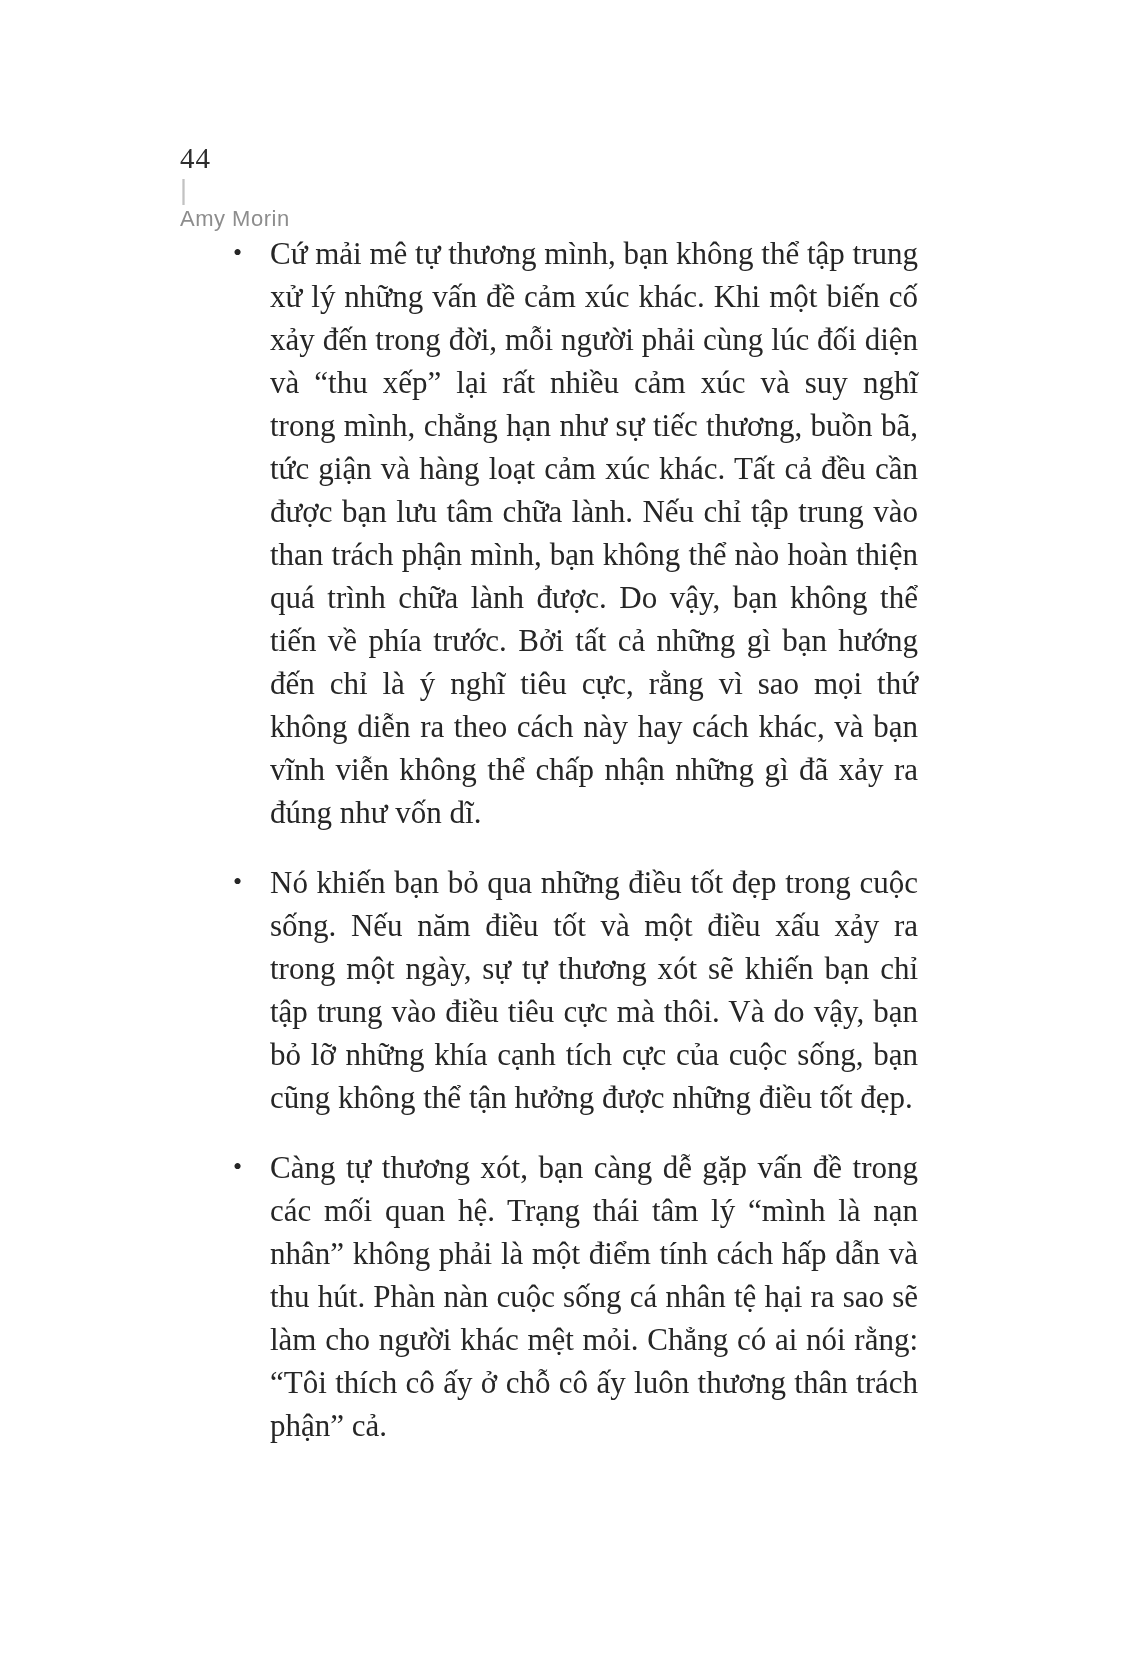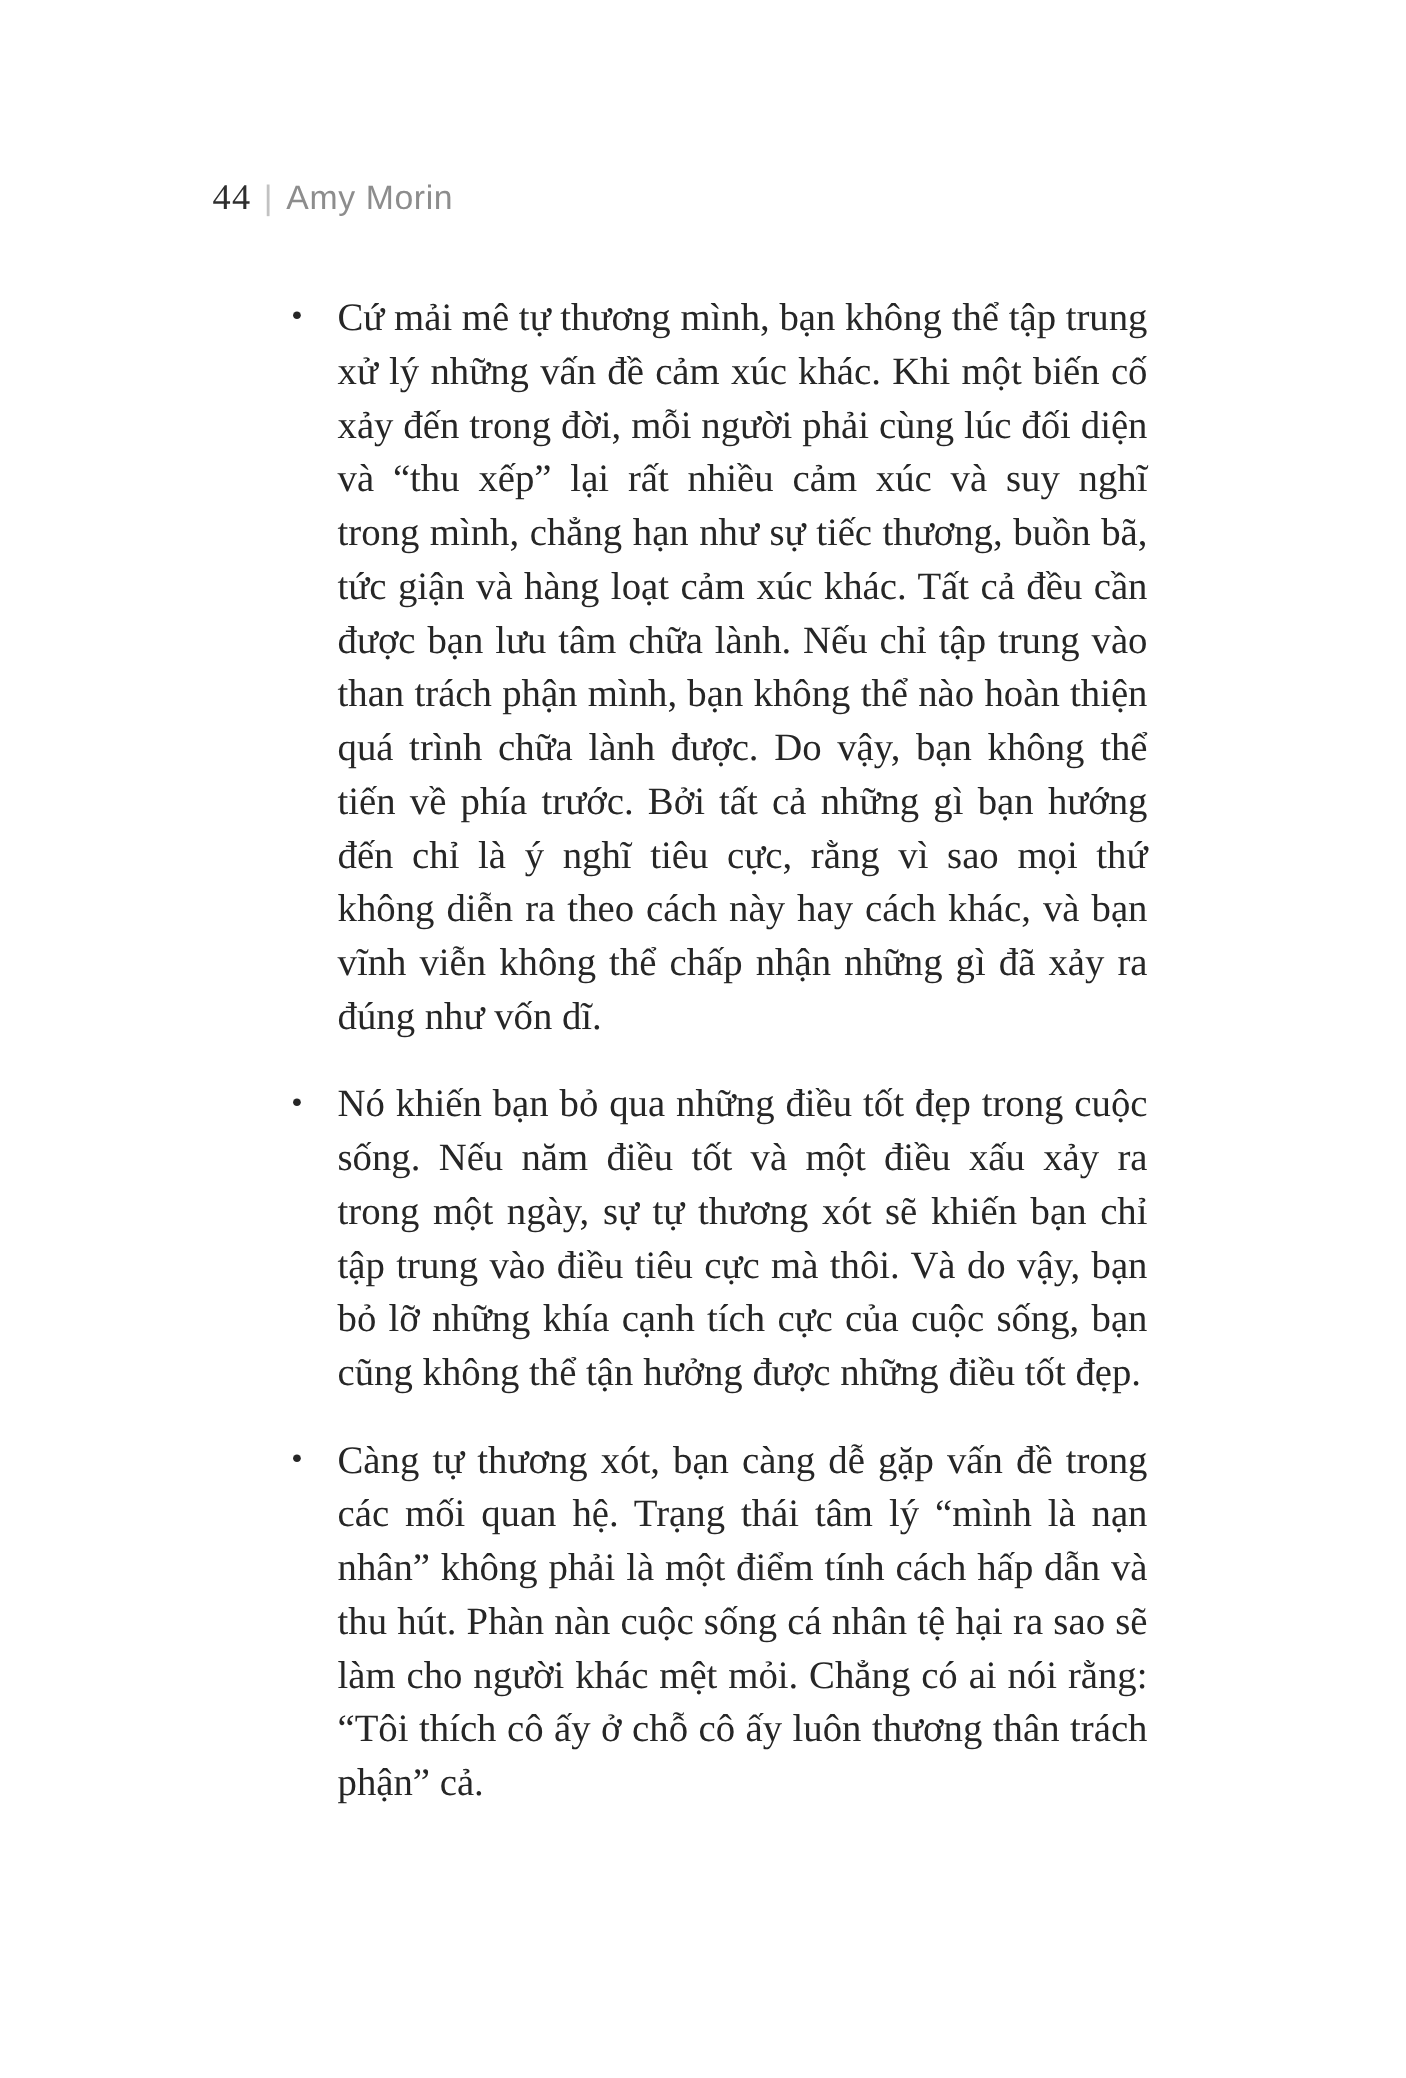--- a/index.html
+++ b/index.html
@@ -16,37 +16,38 @@
     overflow: hidden;
     font-family: "Liberation Serif", "DejaVu Serif", serif;
   }
   .running-header {
     position: absolute;
     top: 142px;
     left: 170px;
     display: flex;
     align-items: baseline;
     white-space: nowrap;
+    flex-direction: column;
   }
   .page-number {
     font-family: "Liberation Serif", serif;
     font-size: 29px;
     color: #2e2e2e;
     letter-spacing: 1px;
   }
   .header-sep {
     font-family: "Liberation Sans", sans-serif;
     font-size: 27px;
     font-weight: 300;
     color: #c2c2c2;
     margin: 0 11px 0 10px;
   }
   .author {
     font-family: "Liberation Sans", sans-serif;
-    font-size: 27px;
+    font-size: 22px;
     color: #8d8d8d;
     letter-spacing: 0.5px;
   }
   .bullet-list {
     position: absolute;
     top: 232px;
     left: 270px;
     width: 648px;
     margin: 0;
     padding: 0;

